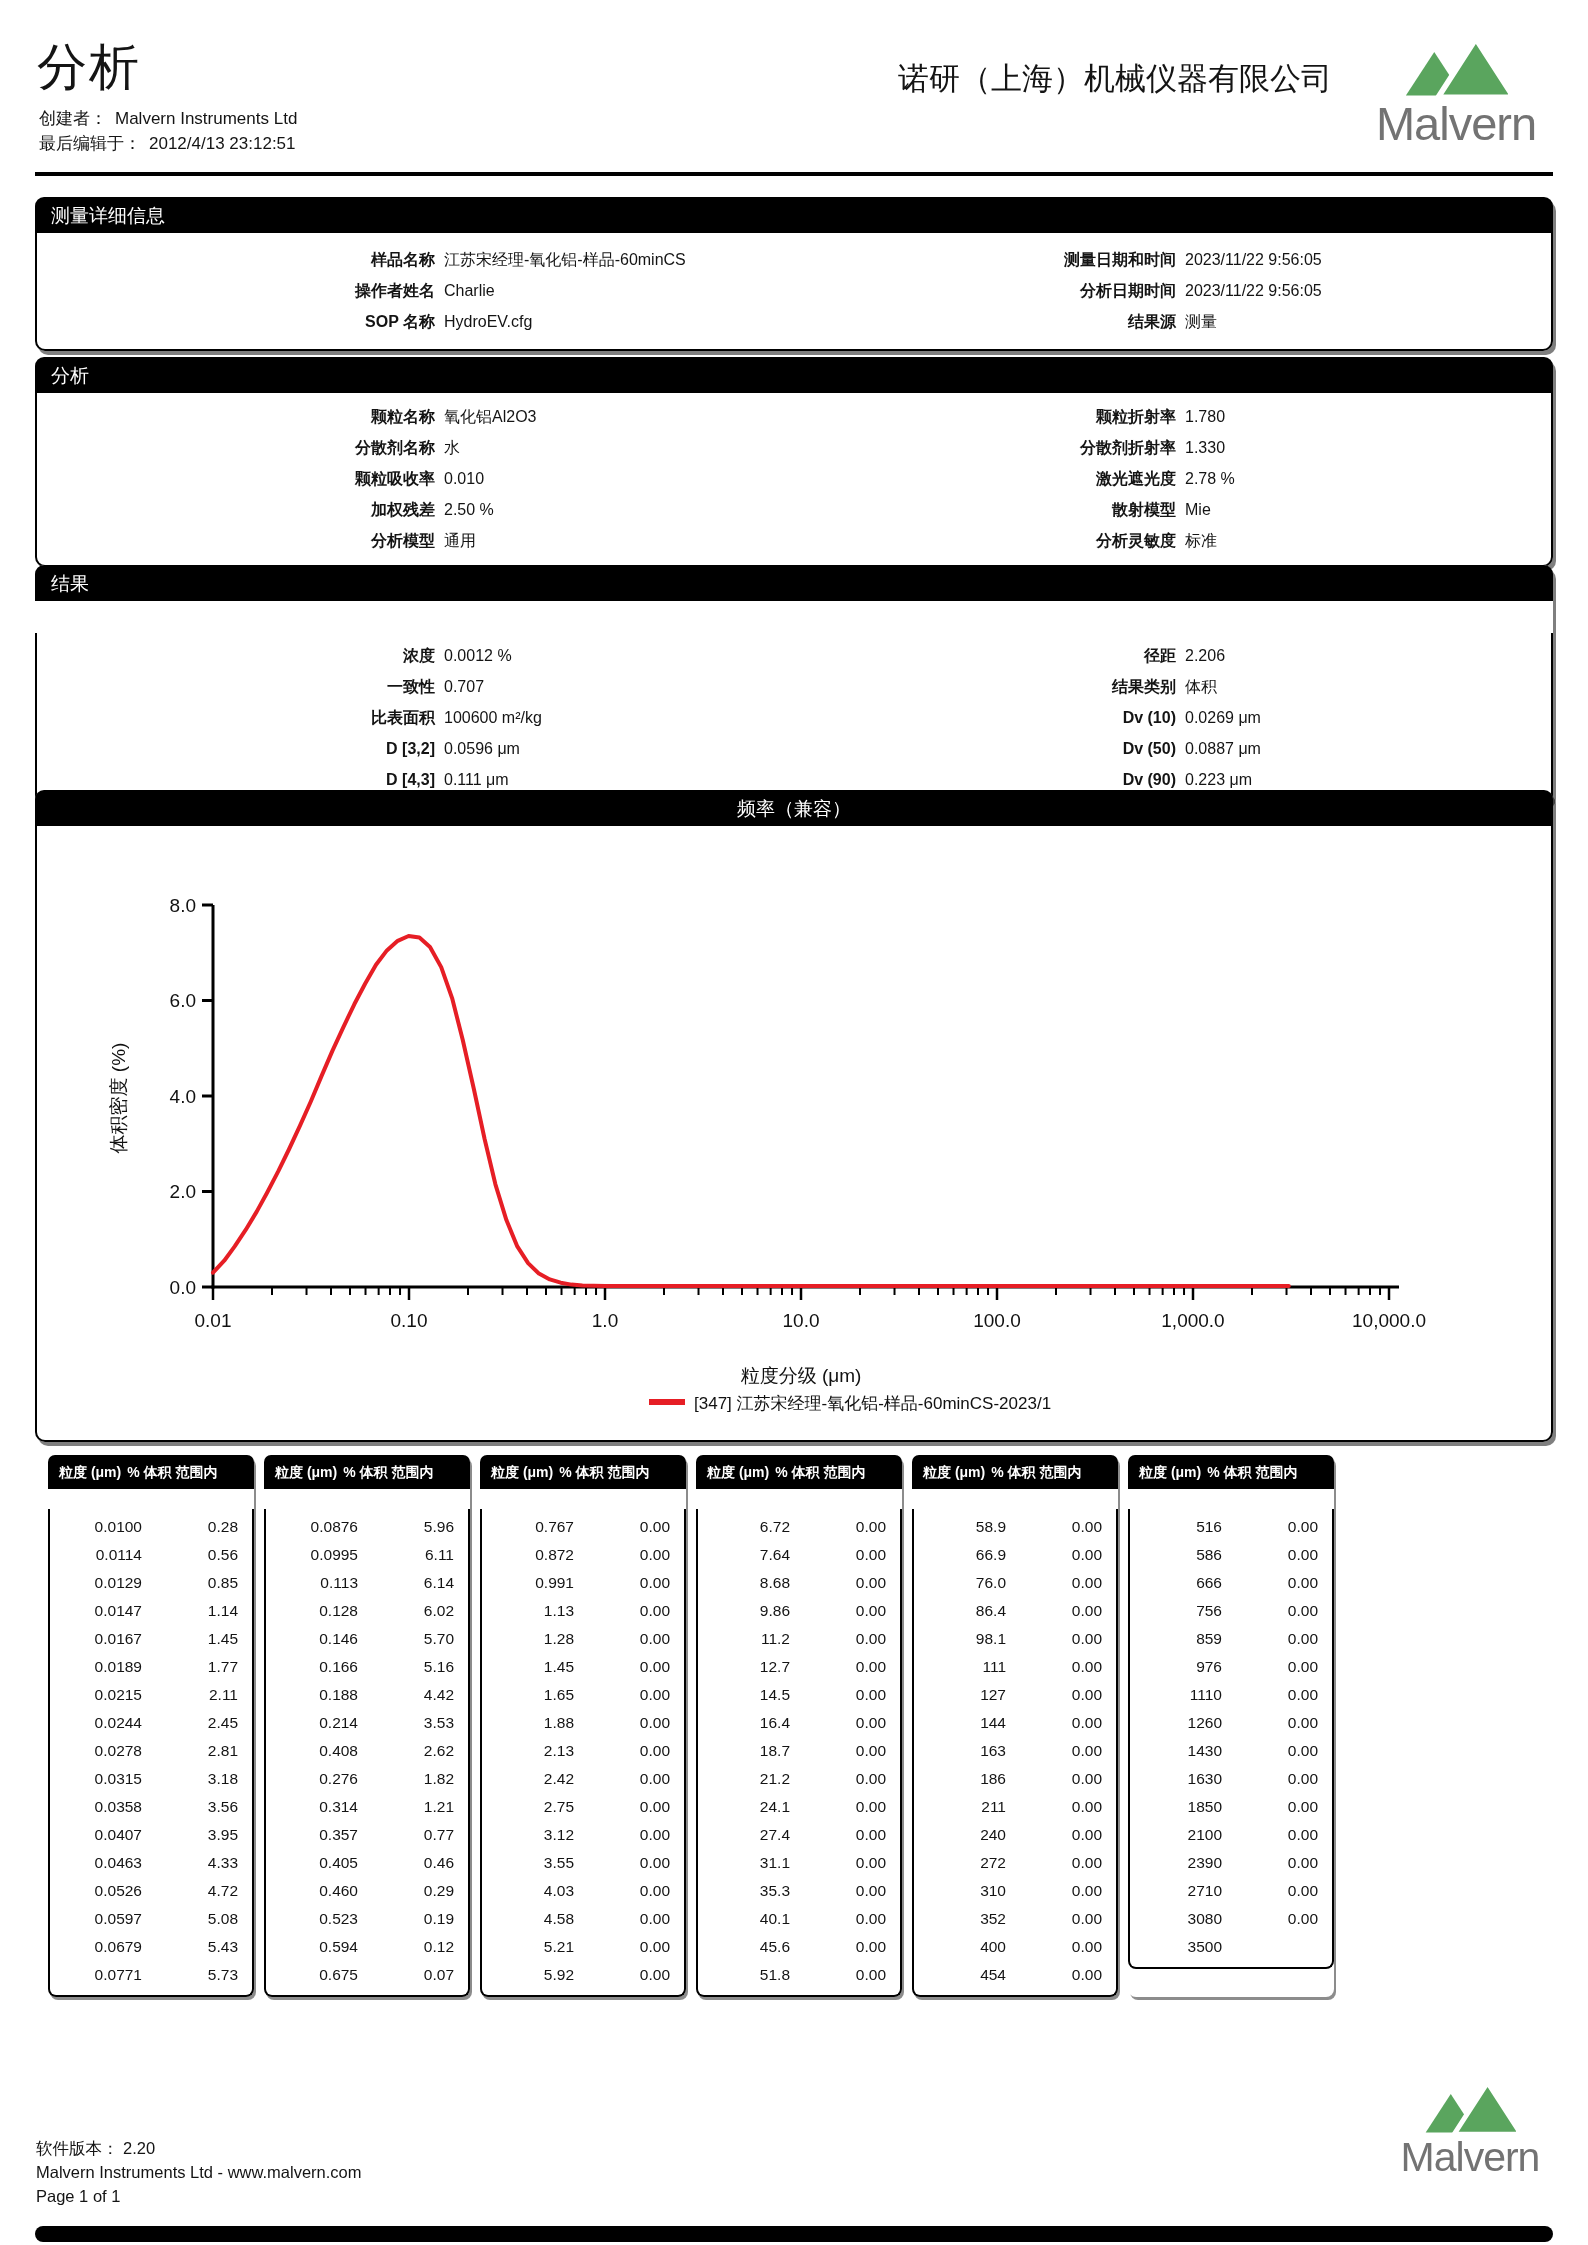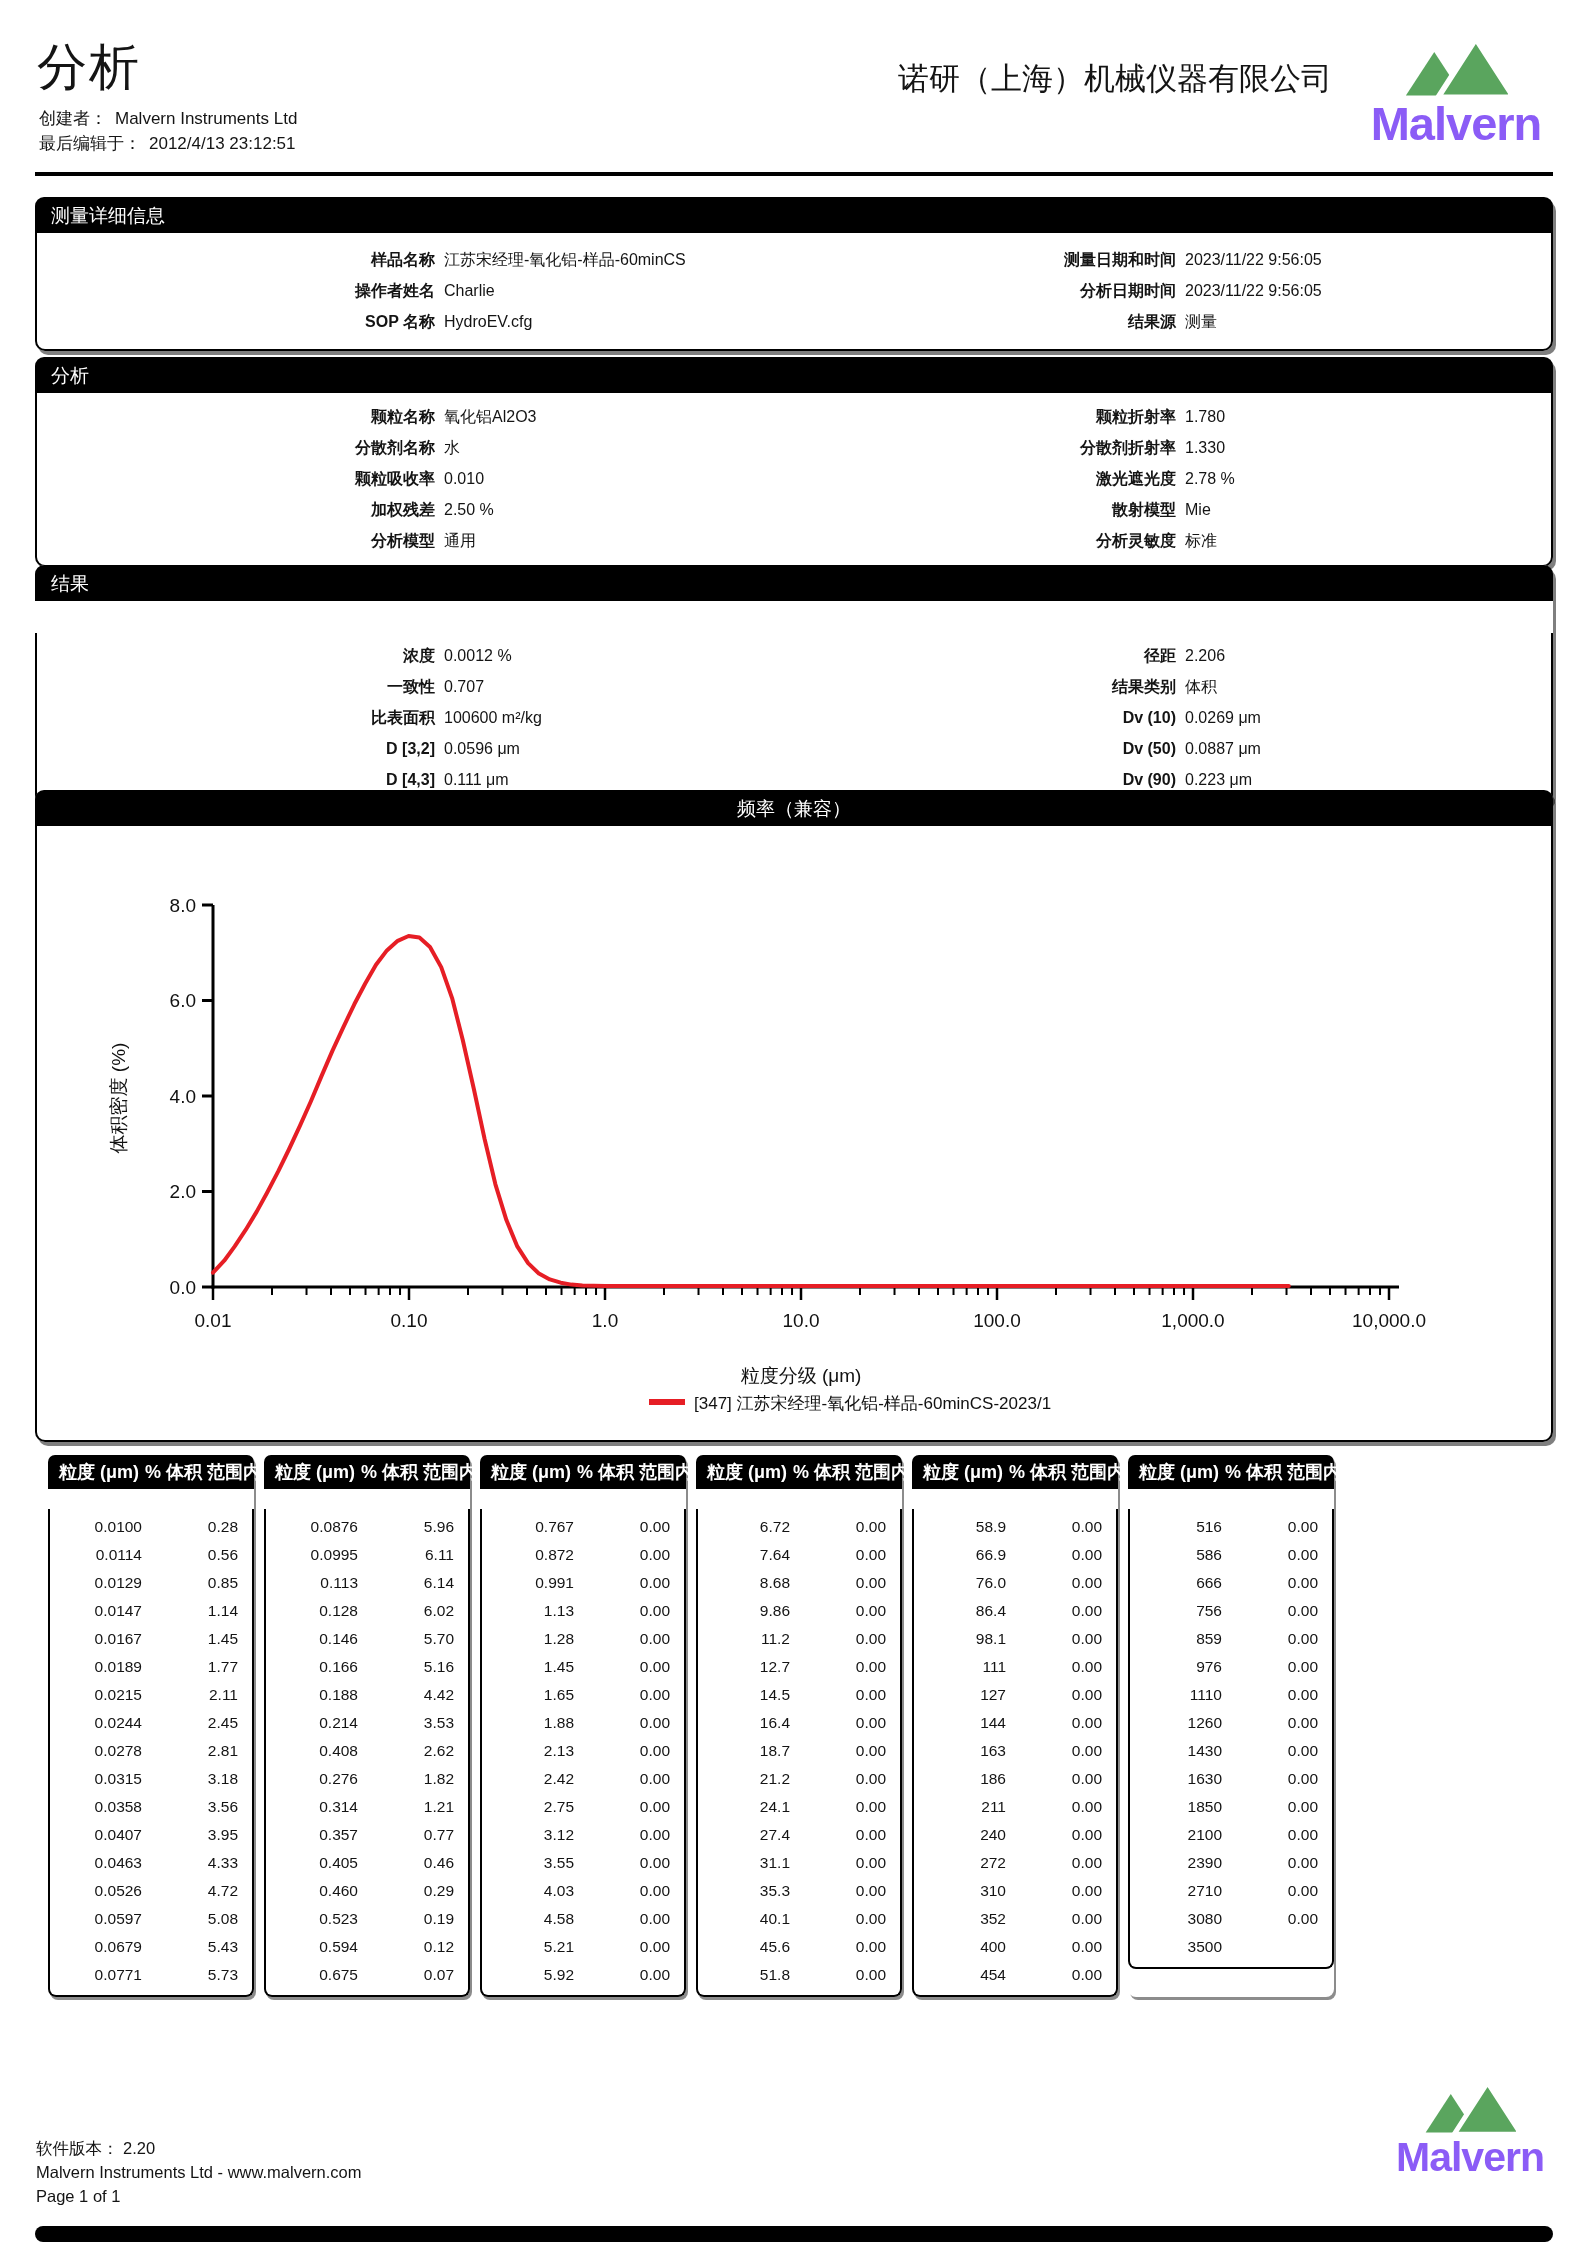--- a/index.html
+++ b/index.html
@@ -6,41 +6,41 @@
   .page{position:relative;width:1588px;height:2245px;background:#fff;margin:0 auto;
         font-family:"Liberation Sans",sans-serif;color:#141414;overflow:hidden;}
   
   .h-title{position:absolute;left:37px;top:34px;font-size:50px;letter-spacing:2px;}
   .h-meta{position:absolute;left:39px;font-size:17px;}
   .h-meta .lab{margin-right:8px;font-family:Liberation Mono, monospace;}
   .company{position:absolute;top:58px;right:256px;font-size:31px;white-space:nowrap;}
   .logo{position:absolute;display:flex;flex-direction:column;align-items:center;}
   .logo-top{top:40px;right:28px;width:208px;}
   .logo-bottom{top:2083px;right:30px;width:176px;}
-  .logo .word{font-weight:bold;color:#8b5cf6;letter-spacing:-1px;line-height:1;}
+  .logo .word{font-weight:normal;color:#737373;letter-spacing:-1px;line-height:1;}
   .logo-top .word{font-size:47px;}
   .logo-bottom .word{font-size:41px;}
   .rule{position:absolute;left:35px;top:172px;width:1518px;height:4px;background:#000;}
   
   .box{position:absolute;left:35px;width:1518px;border-radius:10px;
        box-shadow:3px 4px 0 rgba(0,0,0,0.5);background:#fff;}
   .sec-header{background:#000;color:#fff;font-weight:normal;font-size:19px;height:36px;
               line-height:37px;padding:0 16px;border-radius:9px 9px 0 0;box-sizing:border-box;}
   .sec-header.center{text-align:center;}
   .sec-body{border:2px solid #000;border-top:none;border-radius:0 0 10px 10px;box-sizing:border-box;}
   .detail-grid{display:grid;grid-template-columns:759px 755px;}
   .pairs{display:flex;flex-direction:column;}
   .pair{display:flex;height:31px;line-height:31px;font-size:16px;white-space:nowrap;}
   .pair .lab{font-weight:bold;text-align:right;flex:0 0 398px;}
   .pairs.right .pair .lab{flex:0 0 380px;}
   .pair .val{margin-left:9px;}
   
   .tables{position:absolute;left:48px;top:1455px;width:1510px;display:flex;gap:10px;}
   .stable{width:206px;border-radius:8px;box-shadow:2px 3px 0 rgba(0,0,0,0.45);background:#fff;}
-  .stable .thead{background:#000;color:#fff;font-weight:bold;font-size:18px;height:34px;
+  .stable .thead{background:#000;color:#fff;font-weight:bold;font-size:14px;height:34px;
                  line-height:35px;border-radius:7px 7px 0 0;padding-left:11px;white-space:nowrap;
                  box-sizing:border-box;display:flex;gap:6px;}
   .stable .tbody{border:2px solid #000;border-top:none;border-radius:0 0 8px 8px;
                  padding:4px 0 6px;box-sizing:border-box;margin-top:20px;}
   .trow{display:flex;height:28px;line-height:28px;font-size:15.5px;}
   .trow .c1{flex:0 0 92px;text-align:right;}
   .trow .c2{flex:1;text-align:right;padding-right:14px;}
   
   .footer{position:absolute;left:36px;top:2136px;font-size:16.5px;line-height:24px;}
   .bottom-bar{position:absolute;left:35px;top:2226px;width:1518px;height:16px;background:#000;border-radius:8px;}

